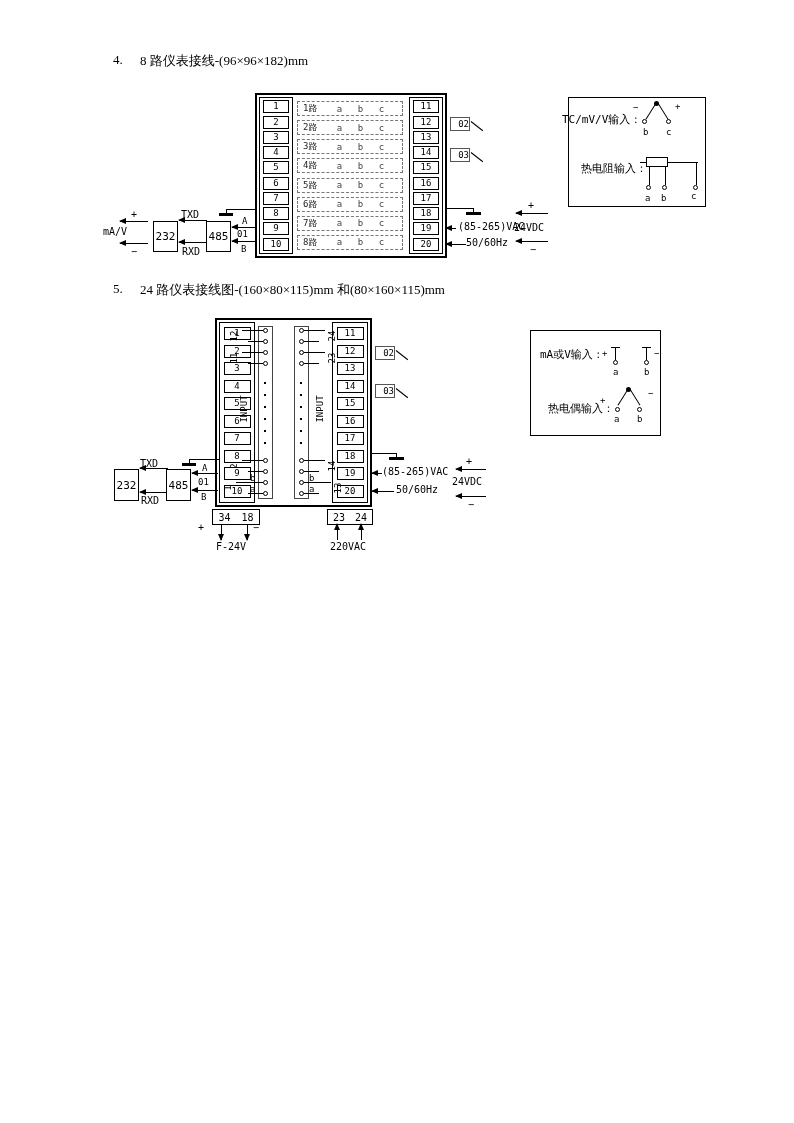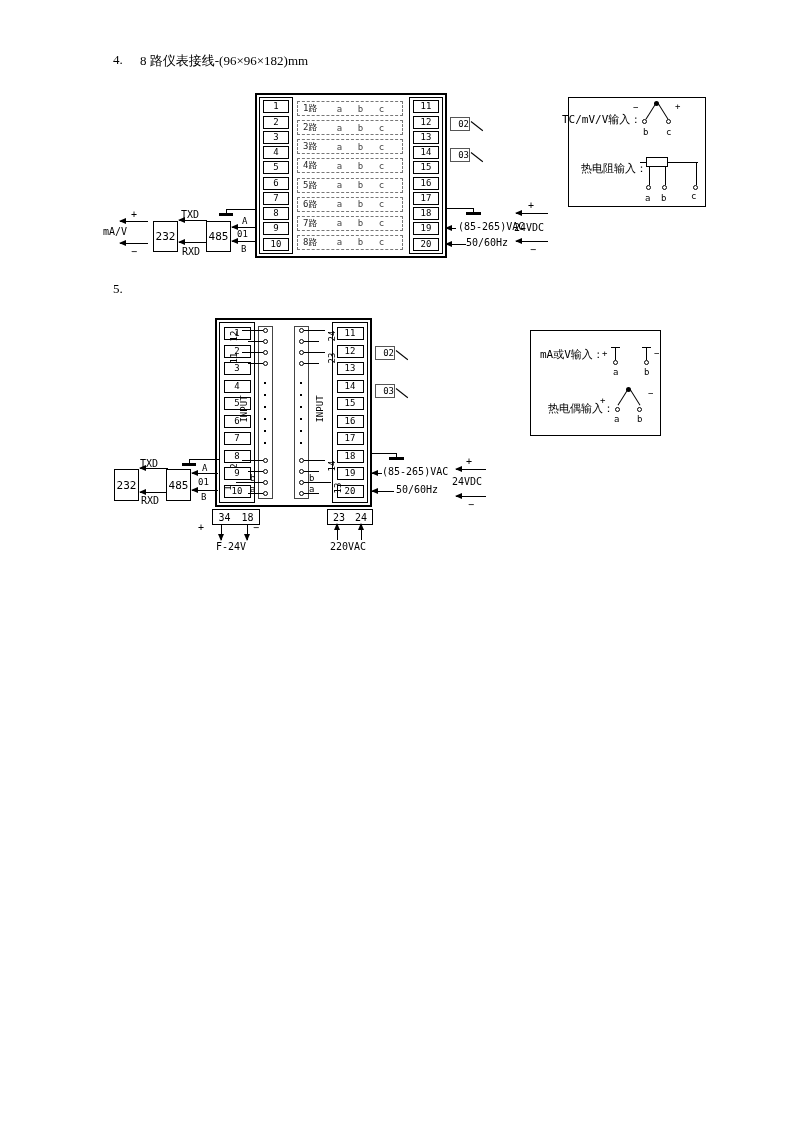--- a/index.html
+++ b/index.html
@@ -187,20 +187,21 @@
   <div class="vl" style="left:665px;top:167px;height:18px"></div>
   <div class="vl" style="left:696px;top:162px;height:23px"></div>
   <div class="pin" style="left:646px;top:185px"></div>
   <div class="pin" style="left:662px;top:185px"></div>
   <div class="pin" style="left:693px;top:185px"></div>
   <div class="lbl s9" style="left:645px;top:193px">a</div>
   <div class="lbl s9" style="left:661px;top:193px">b</div>
   <div class="lbl s9" style="left:691px;top:191px">c</div>
 
   <div class="ttl" style="left:113px;top:281px">5.</div>
+  <div class="ttl" style="left:140px;top:281px">24 路仪表接线图-(160×80×115)mm  和(80×160×115)mm</div>
 
   <div class="box2" style="left:215px;top:318px;width:157px;height:189px"></div>
   <div class="tcol" style="left:219px;top:322px;width:36px;height:181px">
 
   <div class="t d2t">1</div>
       <div class="t d2t">2</div>
       <div class="t d2t">3</div>
       <div class="t d2t">4</div>
       <div class="t d2t">5</div>
       <div class="t d2t">6</div>

